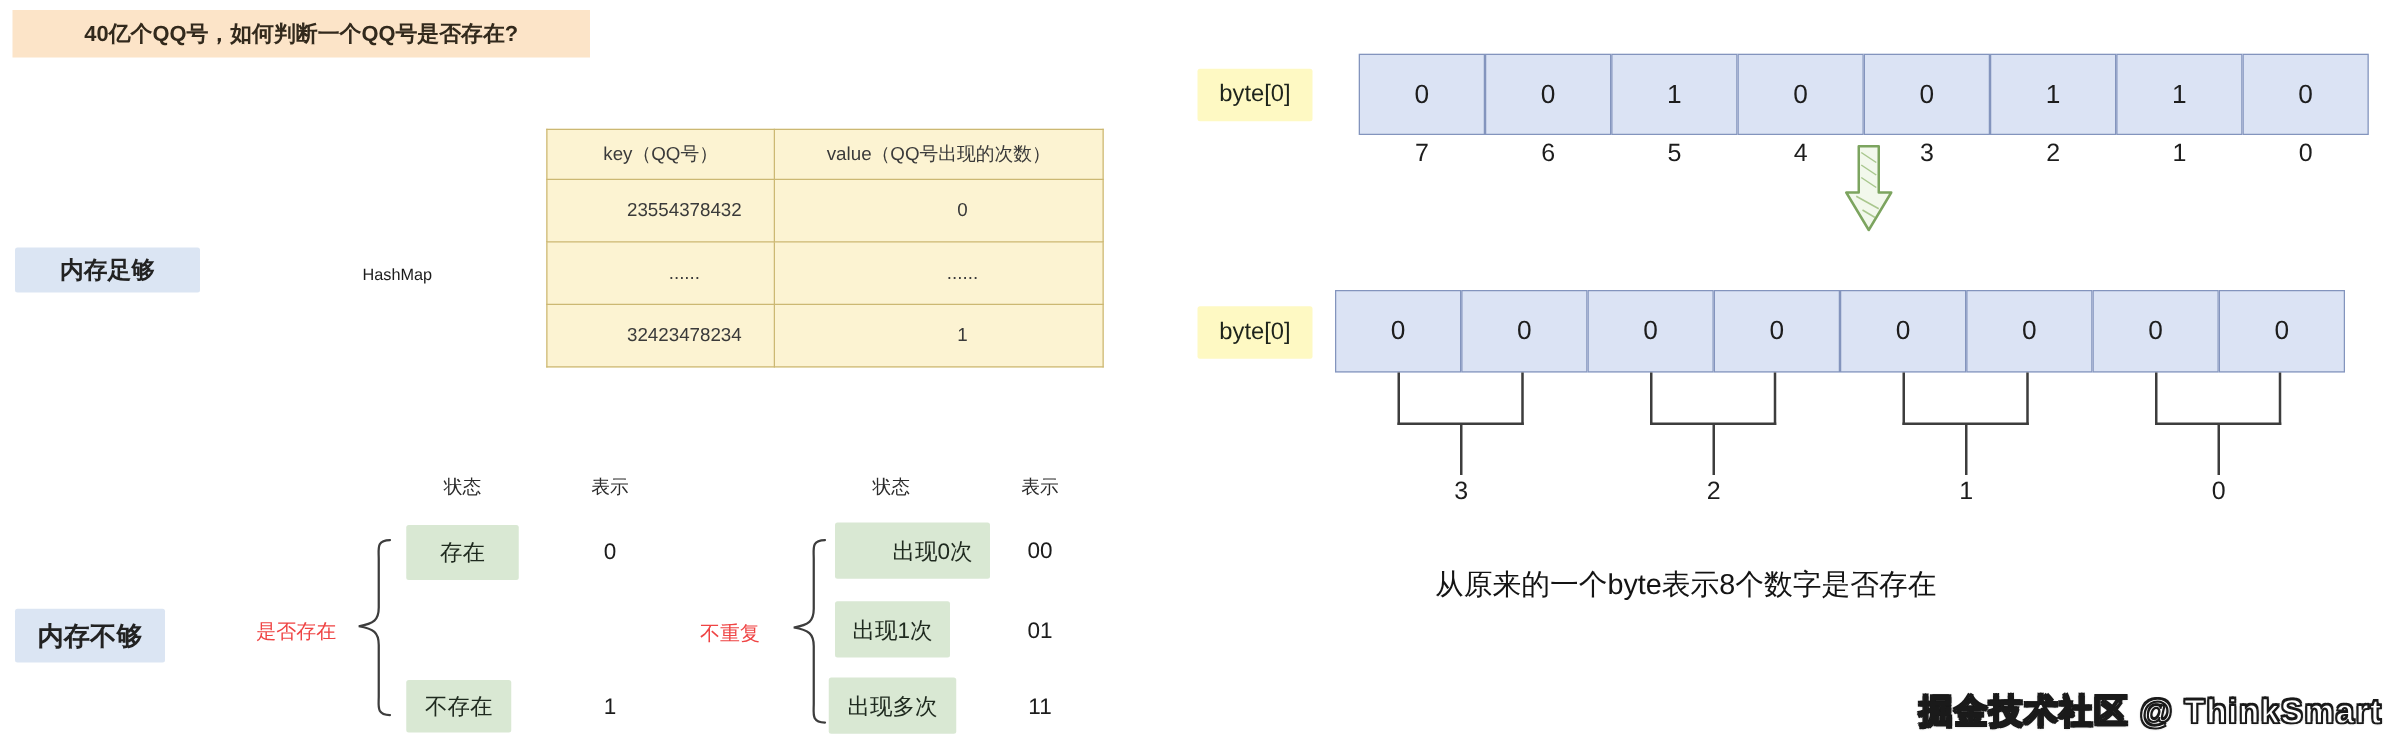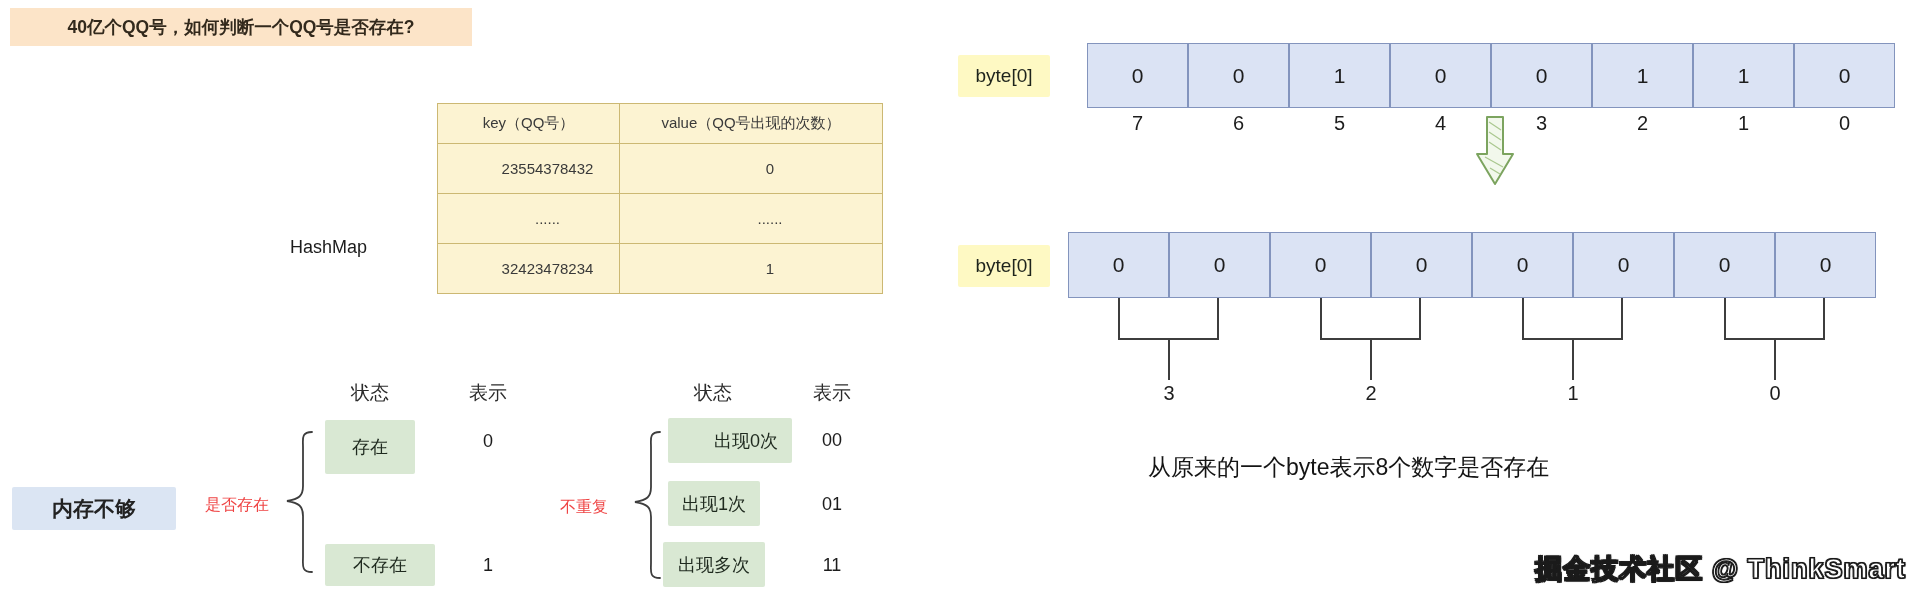--- a/index.html
+++ b/index.html
@@ -11,37 +11,37 @@
   .center{display:flex;align-items:center;justify-content:center;text-align:left;}
 
   .title-banner{
     left:10px;top:8px;width:462px;height:38px;background:#fce4c8;
     font-size:17.5px;font-weight:bold;color:#32291c;
   }
   .blue-label{
     background:#dbe5f3;border-radius:2px;font-weight:600;color:#222;
   }
   .mem-enough{left:12px;top:198px;width:148px;height:36px;font-size:19px;}
-  .mem-notenough{left:12px;top:487px;width:164px;height:43px;font-size:21px;}
-  .hashmap-text{left:290px;top:212px;font-size:18px;color:#1c1c1c;margin-top:25px;}
+  .mem-notenough{left:12px;top:487px;width:120px;height:43px;font-size:21px;}
+  .hashmap-text{left:290px;top:212px;font-size:13px;color:#1c1c1c;}
 
   table.hmap{
     position:absolute;left:437px;top:103px;border-collapse:collapse;
     background:#fcf3d2;table-layout:fixed;
   }
   table.hmap th,table.hmap td{
     border:1.5px solid #ccb873;text-align:center;font-weight:normal;
     font-size:15px;color:#3a3a3a;padding:0;
   }
   table.hmap th{height:39px;font-size:15px;}
   table.hmap td{height:49px;padding-left:38px;}
   .col-key{width:181px;}
   .col-val{width:262px;}
 
-  .tree-header{font-size:19px;color:#2b2b2b;}
+  .tree-header{font-size:15px;color:#2b2b2b;}
   .green-box{
     background:#d9e8d3;border-radius:2px;font-size:18px;color:#1f2a1f;
   }
   .tree-root{font-size:16px;color:#ef4444;}
   .tree-val{font-size:18px;color:#1c1c1c;}
 
   .byte-label{
     background:#fef9c3;border-radius:2px;font-size:19px;color:#1e241c;font-weight:500;
   }
   .bit-row{display:flex;}
@@ -70,20 +70,21 @@
   }
   svg{display:block;}
 </style>
 </head>
 <body>
 
 <div id="canvas">
 
   <div class="abs center title-banner">40亿个QQ号，如何判断一个QQ号是否存在?</div>
 
+  <div class="abs center blue-label mem-enough">内存足够</div>
   <div class="abs hashmap-text">HashMap</div>
 
   <table class="hmap">
     <tbody>
         <tr>
       <th class="col-key">key（QQ号）</th>
       <th class="col-val">value（QQ号出现的次数）</th>
     </tr>
     <tr>
       <td>23554378432</td>
@@ -103,23 +104,23 @@
   <div class="abs center blue-label mem-notenough">内存不够</div>
 
   <div class="abs tree-root" style="left:205px;top:495px;">是否存在</div>
   <div class="abs" style="left:278px;top:426px;">
     <svg width="38" height="152" viewBox="0 0 38 152">
       <path d="M34,6 C23,6 25,13 25,21 L25,60 C25,70 21,73 9,75 C21,77 25,80 25,90 L25,131 C25,139 23,146 34,146" fill="none" stroke="#3d3d3d" stroke-width="1.8" stroke-linecap="round"></path>
     </svg>
   </div>
   <div class="abs center tree-header" style="left:340px;top:380px;width:60px;">状态</div>
   <div class="abs center tree-header" style="left:458px;top:380px;width:60px;">表示</div>
-  <div class="abs center green-box" style="left:325px;top:420px;width:90px;height:54px;">存在</div>
+  <div class="abs center green-box" style="left:325px;top:420px;width:90px;height:44px;">存在</div>
   <div class="abs center tree-val" style="left:458px;top:424px;width:60px;height:34px;">0</div>
-  <div class="abs center green-box" style="left:325px;top:544px;width:110px;height:42px;">不存在</div>
+  <div class="abs center green-box" style="left:325px;top:544px;width:84px;height:42px;">不存在</div>
   <div class="abs center tree-val" style="left:458px;top:548px;width:60px;height:34px;">1</div>
 
   <div class="abs tree-root" style="left:560px;top:497px;">不重复</div>
   <div class="abs" style="left:626px;top:424px;">
     <svg width="38" height="162" viewBox="0 0 38 162">
       <path d="M34,8 C23,8 25,15 25,23 L25,63 C25,73 21,76 9,78 C21,80 25,83 25,93 L25,139 C25,147 23,154 34,154" fill="none" stroke="#3d3d3d" stroke-width="1.8" stroke-linecap="round"></path>
     </svg>
   </div>
   <div class="abs center tree-header" style="left:683px;top:380px;width:60px;">状态</div>
   <div class="abs center tree-header" style="left:802px;top:380px;width:60px;">表示</div>

